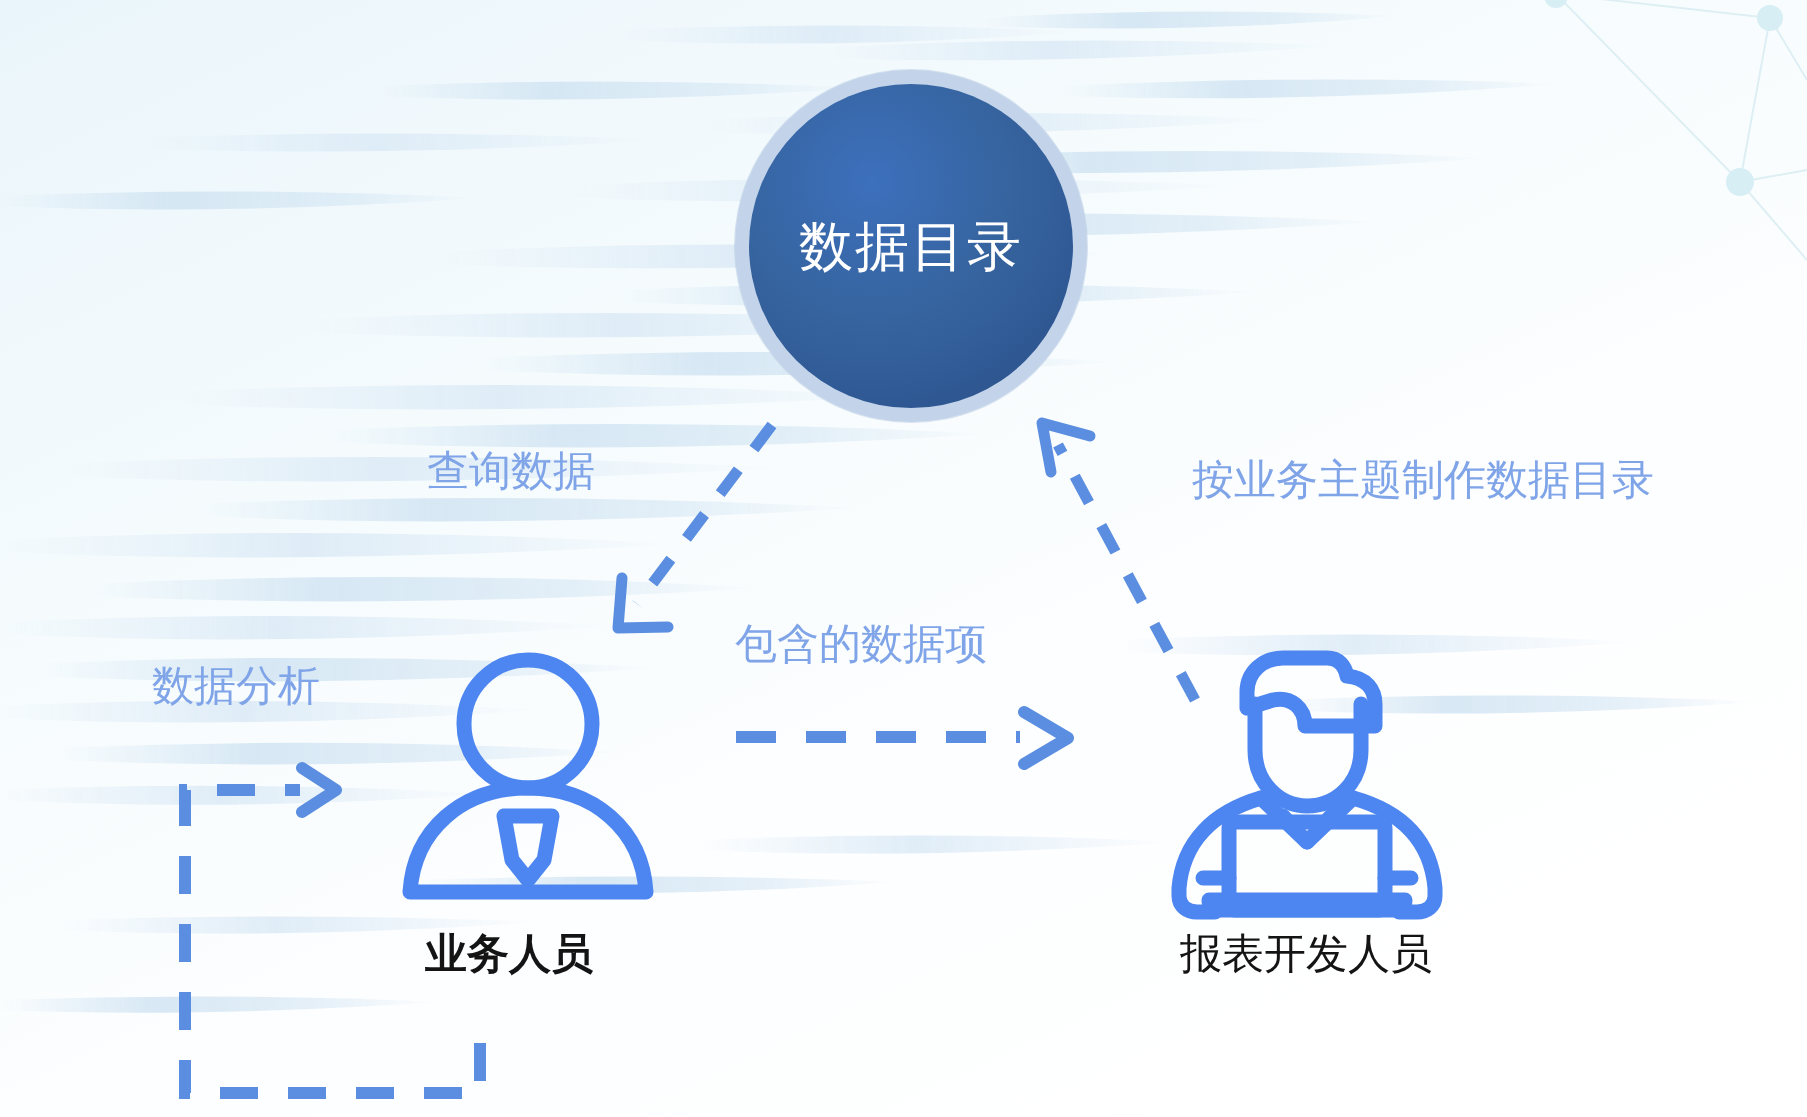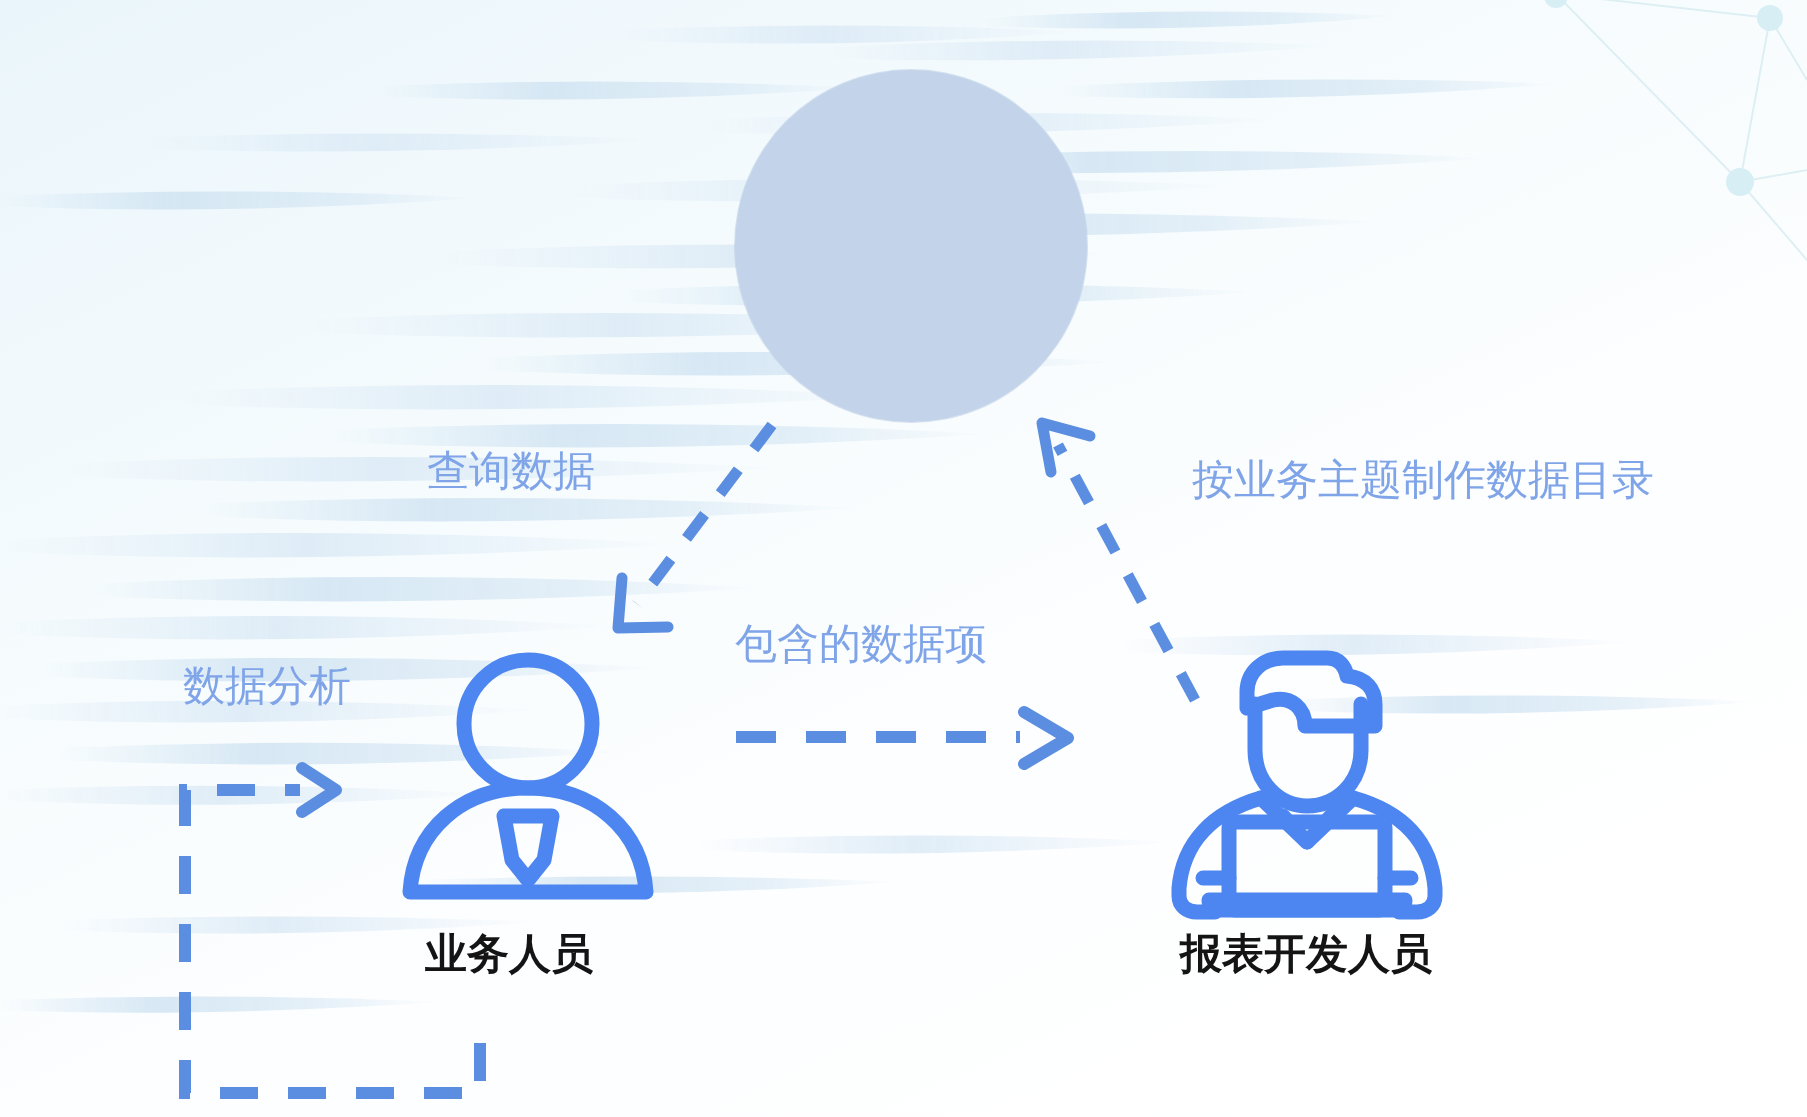--- a/index.html
+++ b/index.html
@@ -145,20 +145,24 @@
       <line x1="1770" y1="18" x2="1807" y2="80"></line>
     </g>
     <g fill="#d6eef4" opacity="0.95">
       <circle cx="1556" cy="-4" r="12"></circle>
       <circle cx="1770" cy="18" r="13"></circle>
       <circle cx="1740" cy="182" r="14"></circle>
     </g>
   </svg>
 
   <div class="hub-ring"></div>
+  <div class="hub-core">
+
+    <span class="hub-label nosel">数据目录</span>
+  </div>
 
   <svg class="layer" viewBox="0 0 1807 1117">
 
     <g>
       <path d="M 772 425 L 637 604" stroke="#5b8ee0" stroke-width="11" fill="none" stroke-dasharray="30 26" stroke-linecap="butt"></path>
       <path d="M 618 628 L 622 578 M 618 628 L 668 627" stroke="#5b8ee0" stroke-width="11" fill="none" stroke-linecap="round" stroke-linejoin="round"></path>
     </g>
 
     <g>
       <path d="M 1195 700 L 1058 445" stroke="#5b8ee0" stroke-width="11" fill="none" stroke-dasharray="30 26" stroke-linecap="butt"></path>
@@ -208,19 +212,19 @@
     </g>
   </svg>
 
   <div class="edge-label nosel" style="left:427px; top:444px;">查询数据</div>
 
   <div class="edge-label nosel" style="left:1192px; top:453px;">按业务主题制作数据目录</div>
 
 
   <div class="edge-label nosel" style="left:735px; top:617px;">包含的数据项</div>
 
-  <div class="edge-label nosel" style="left:152px; top:659px;margin-left:31px;">数据分析</div>
+  <div class="edge-label nosel" style="left:152px; top:659px;">数据分析</div>
 
   <div class="actor-label nosel" style="left:425px; top:926px;font-weight:bold;">业务人员</div>
 
-  <div class="actor-label nosel" style="left:1180px; top:926px;font-weight:bold;">报表开发人员</div>
+  <div class="actor-label nosel" style="left:1180px; top:926px;">报表开发人员</div>
 
 </div>
 
 </body></html>

